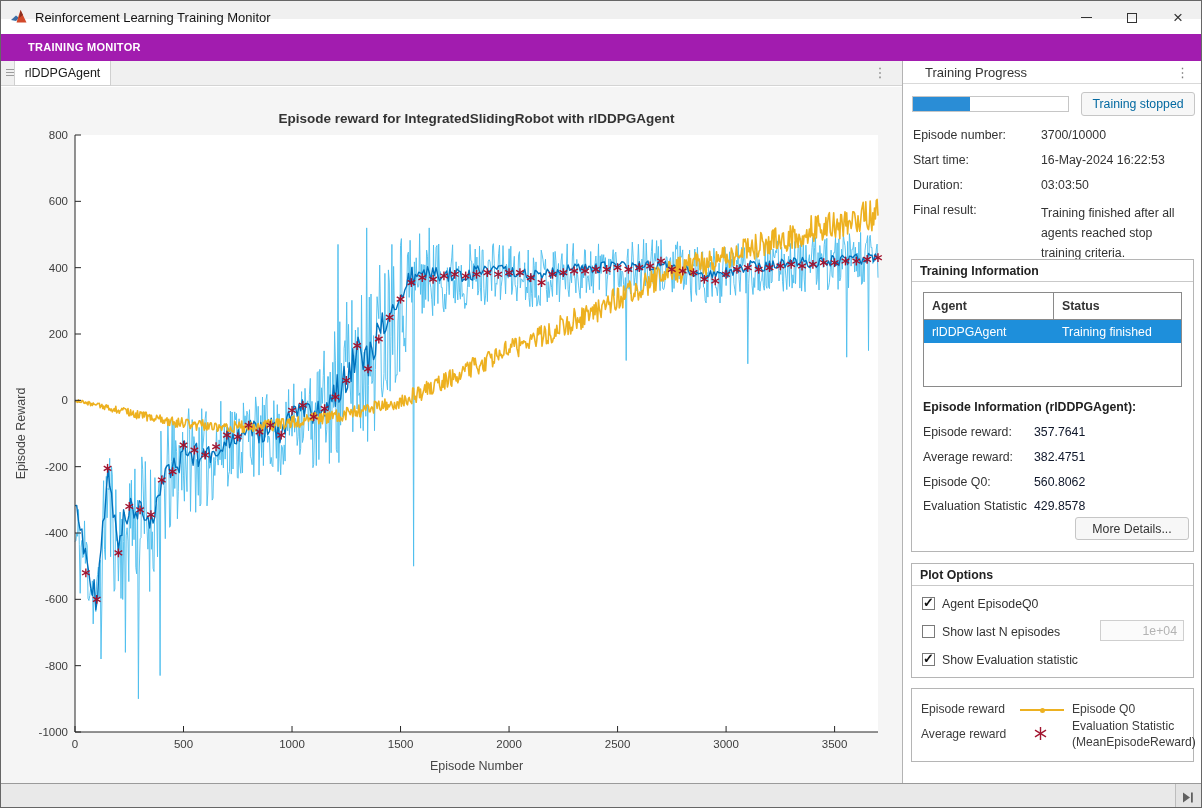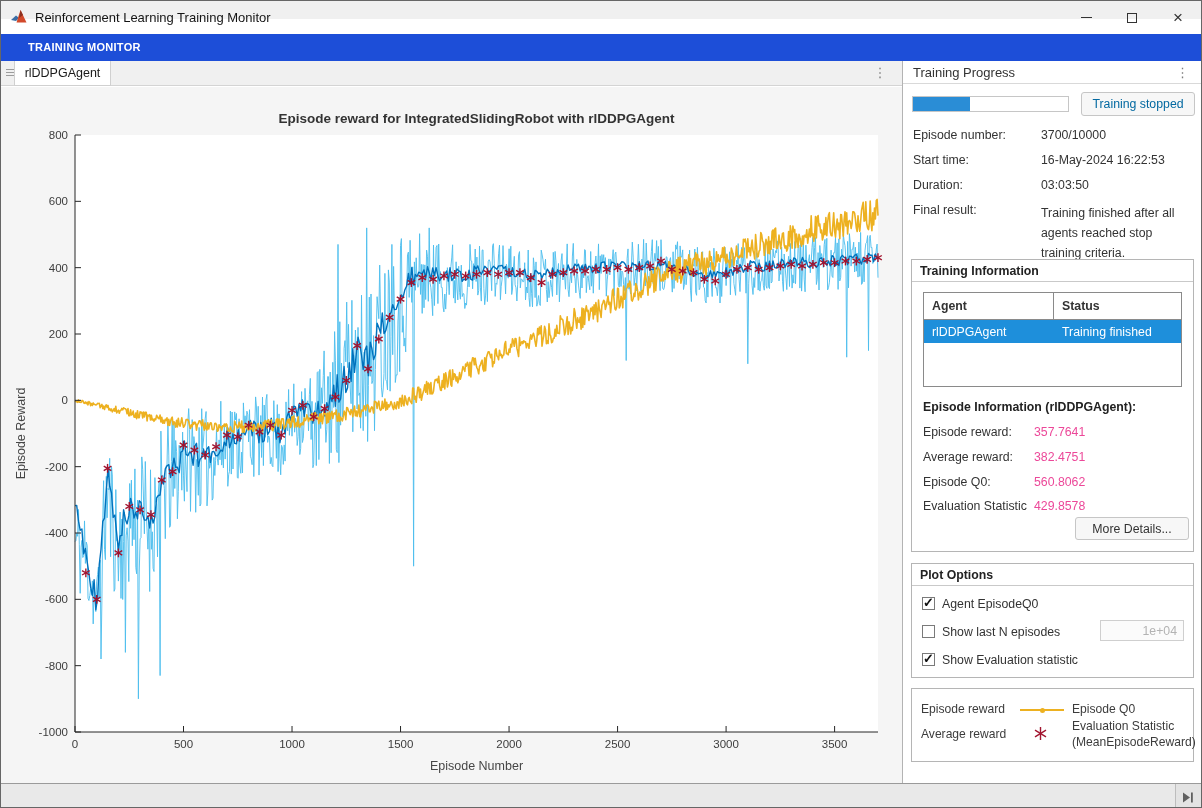--- a/index.html
+++ b/index.html
@@ -12,39 +12,39 @@
   
   .titlebar{position:absolute;left:0;top:0;width:100%;height:18px;background:#f0f0f0;}
   .titlebar .app-icon{position:absolute;left:9px;top:8px;width:18px;height:16px;}
   .titlebar .title{position:absolute;left:34px;top:0;line-height:33px;font-size:13px;color:#141414;}
   .win-controls{position:absolute;right:0;top:0;height:33px;display:flex;}
   .win-btn{width:46px;height:33px;display:flex;align-items:center;justify-content:center;cursor:default;}
   .glyph-min{width:11px;height:1px;background:#333;display:block;}
   .glyph-max{width:10px;height:10px;border:1px solid #333;display:block;}
   .glyph-close{font-size:17px;color:#333;line-height:1;}
   
-  .ribbon{position:absolute;left:0;top:33px;width:100%;height:27px;background:#1d4ed8;}
+  .ribbon{position:absolute;left:0;top:33px;width:100%;height:27px;background:#a21caf;}
   .ribbon .ribbon-label{position:absolute;left:27px;top:0;line-height:27px;color:#fff;
     font-size:11px;font-weight:bold;letter-spacing:.3px;}
   
   .tabstrip{position:absolute;left:0;top:60px;width:901px;height:25px;background:#f0f0f0;border-bottom:1px solid #d4d4d4;}
   .tab-grip{position:absolute;left:5px;top:8px;width:9px;height:8px;
     background:repeating-linear-gradient(#9c9c9c 0 1px,transparent 1px 3px);}
   .doc-tab{position:absolute;left:13px;top:0;width:97px;height:25px;background:#fff;
     border:1px solid #d0d0d0;border-top:none;font-size:12.5px;color:#1a1a1a;
     display:flex;align-items:center;justify-content:center;}
   .kebab{color:#7d7d7d;font-size:13px;line-height:1;letter-spacing:0;}
   .tab-kebab{position:absolute;left:869px;top:5px;width:20px;text-align:center;}
   
   .chart-region{position:absolute;left:0;top:86px;width:901px;height:696px;background:#f5f5f5;}
   .v-divider{position:absolute;left:901px;top:60px;width:1px;height:722px;background:#b3b3b3;}
   
   .right-panel{position:absolute;left:902px;top:60px;width:300px;height:722px;background:#fff;font-size:12.3px;}
   .rp-header{position:absolute;left:0;top:0;width:100%;height:23px;border-bottom:1px solid #d9d9d9;}
-  .rp-title{position:absolute;left:10px;top:0;line-height:23px;font-size:13px;color:#333;}
+  .rp-title{position:absolute;left:22px;top:0;line-height:23px;font-size:13px;color:#333;}
   .rp-kebab{position:absolute;right:14px;top:5px;}
   .progress-track{position:absolute;left:9px;top:35px;width:157px;height:16px;border:1px solid #c6c6c6;background:#fff;}
   .progress-fill{height:100%;background:#2a8dd6;}
   .btn{border:1px solid #c6c6c6;border-radius:3px;background:#f7f7f7;font-size:12.3px;
     font-family:"Liberation Sans",sans-serif;display:flex;align-items:center;justify-content:center;}
   .btn.disabled{color:#0369a1;}
   .stop-btn{position:absolute;left:178px;top:31px;width:114px;height:24px;}
   .fld-label{position:absolute;left:10px;width:126px;color:#333;}
   .fld-value{position:absolute;left:138px;width:152px;color:#333;}
   .section-box{position:absolute;left:8px;width:283px;border:1px solid #b5b5b5;background:#fff;}
@@ -52,21 +52,21 @@
   .ti-table{position:absolute;left:11px;top:32px;width:259px;height:95px;border:1px solid #8a8a8a;background:#fff;}
   .ti-row{display:flex;}
   .ti-head{font-weight:bold;border-bottom:1px solid #8a8a8a;height:27px;}
   .ti-cell{padding:0 8px;display:flex;align-items:center;}
   .ti-col-agent{width:130px;border-right:1px solid #8a8a8a;}
   .ti-col-status{flex:1;}
   .ti-selected{background:#1e8fdb;color:#fff;height:23px;}
   .ti-selected .ti-col-agent{border-right:1px solid #1e8fdb;}
   .ep-info-title{position:absolute;left:11px;top:140px;font-weight:bold;color:#222;}
   .stat-label{position:absolute;left:11px;color:#333;}
-  .stat-value{position:absolute;left:122px;color:#ec4899;text-align:right;}
+  .stat-value{position:absolute;left:122px;color:#0f172a;text-align:right;}
   .more-btn{position:absolute;right:4px;top:257px;width:114px;height:23px;color:#333;margin-left:24px;}
   .checkbox{position:absolute;left:10px;width:13px;height:13px;border:1px solid #7a7a7a;background:#fff;}
   .checkbox.checked::after{content:"\2713";position:absolute;left:0px;top:-3px;font-size:13px;font-weight:bold;color:#111;}
   .opt-label{position:absolute;left:30px;color:#333;}
   .n-input{position:absolute;right:9px;top:56px;width:84px;height:21px;border:1px solid #cfcfcf;
     background:#fbfbfb;color:#b3b3b3;font-size:12.3px;text-align:right;padding-right:6px;
     font-family:"Liberation Sans",sans-serif;}
   .legend-box{position:absolute;left:8px;top:627px;width:283px;height:74px;border:1px solid #b5b5b5;background:#fff;font-size:12.1px;color:#3c3c3c;}
   .lg-line{position:absolute;width:44px;height:2px;background:#EDB120;}
   .lg-dot{position:absolute;width:5px;height:5px;border-radius:50%;background:#EDB120;}

